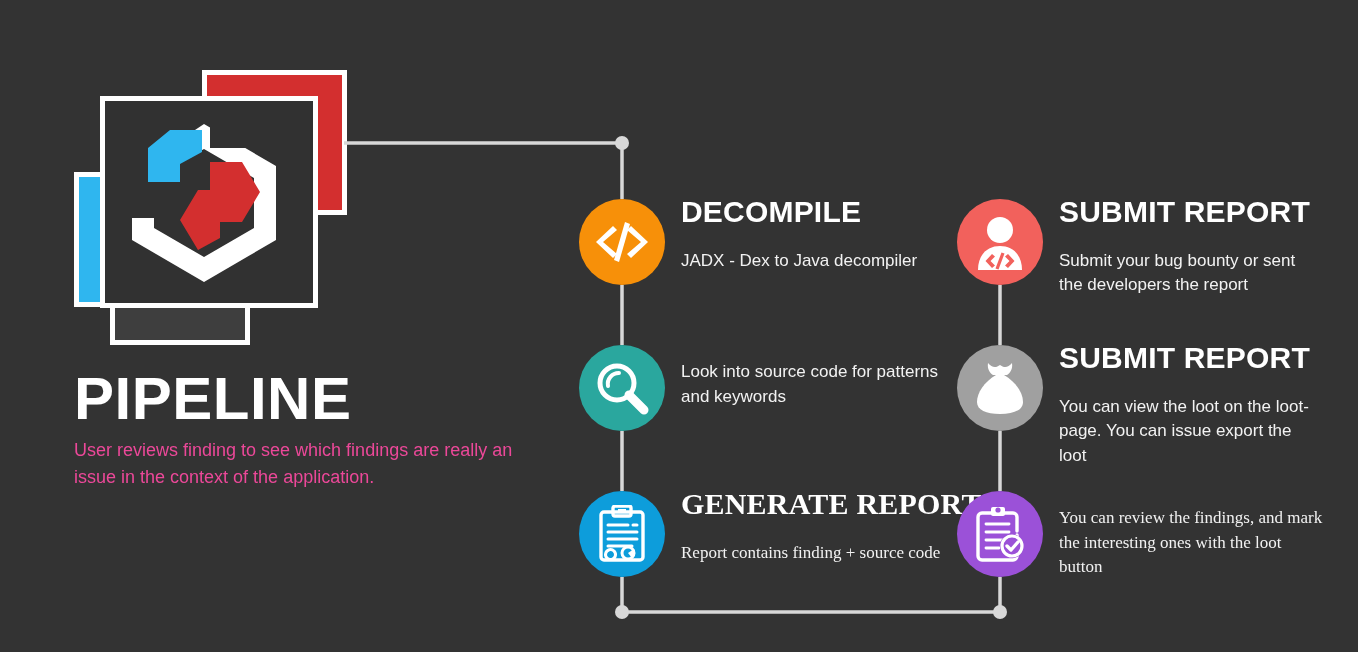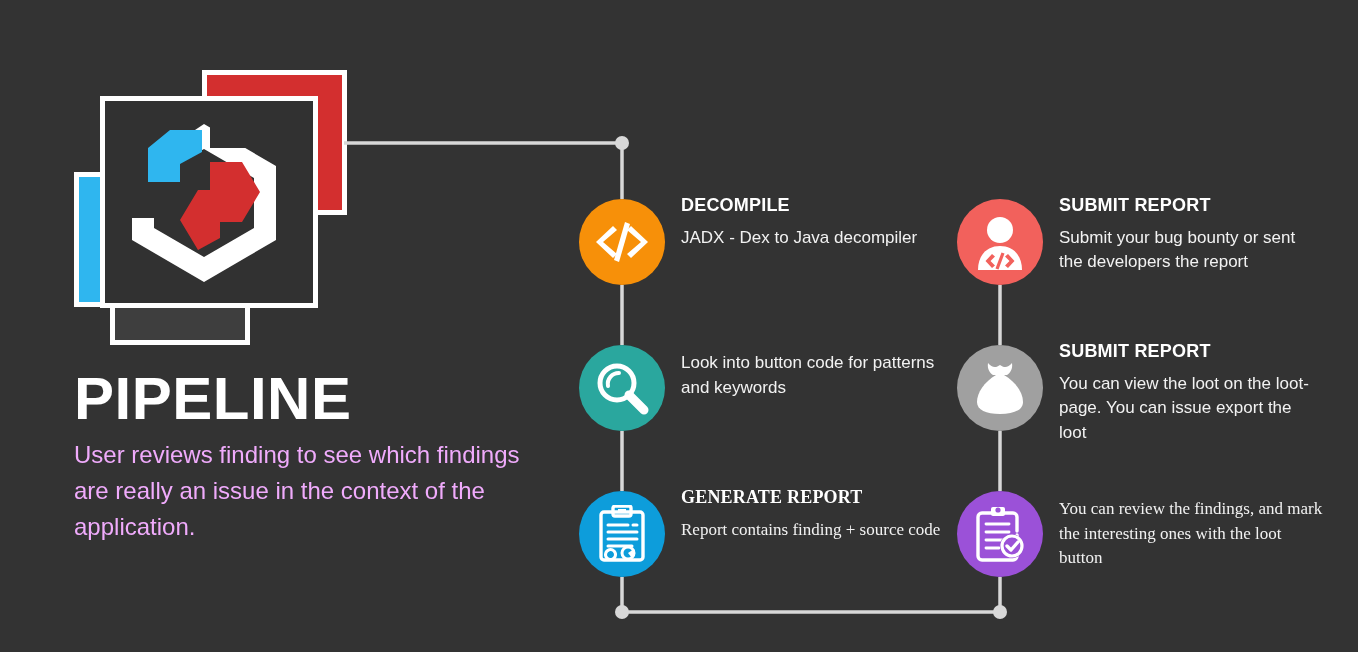--- a/index.html
+++ b/index.html
@@ -76,23 +76,23 @@
     font-weight: bold;
     letter-spacing: 0.5px;
     color: #ffffff;
     line-height: 1;
   }
   #pipeline-desc {
     position: absolute;
     left: 74px;
     top: 437px;
     width: 452px;
-    font-size: 24px;
+    font-size: 18px;
     line-height: 1.5;
-    color: #f0abfc;
+    color: #ec4899;
   }
 
   
   #connectors {
     position: absolute;
     left: 0;
     top: 0;
     width: 1358px;
     height: 652px;
     pointer-events: none;
@@ -113,29 +113,29 @@
     align-items: center;
     justify-content: center;
   }
   .step-text {
     position: absolute;
     left: 102px;
     top: -4px;
     width: 262px;
   }
   .step-title {
-    font-size: 18px;
+    font-size: 30px;
     font-weight: bold;
     color: #ffffff;
     letter-spacing: 0.2px;
     line-height: 1.15;
     white-space: nowrap;
   }
   .step-desc {
-    margin-top: 10px;
+    margin-top: 19px;
     font-size: 17px;
     line-height: 1.45;
     color: #f2f2f2;
   }
   .step.wide .step-text { width: 268px; font-family: Liberation Serif, serif; }
 </style>
 </head>
 <body>
 
 <div id="canvas">
@@ -198,21 +198,21 @@
 
   <div class="step" style="left:579px; top:345px;">
     <div class="step-circle" style="background:#2aa79e;">
       <svg width="56" height="56" viewBox="0 0 56 56">
         <circle cx="23" cy="23" r="17" fill="none" stroke="#ffffff" stroke-width="5"></circle>
         <path d="M 14 26 a 11 11 0 0 1 11 -13" fill="none" stroke="#ffffff" stroke-width="4" stroke-linecap="round"></path>
         <path d="M 35 35 L 50 50" stroke="#ffffff" stroke-width="9" stroke-linecap="round"></path>
       </svg>
     </div>
     <div class="step-text">
-      <div class="step-desc">Look into button code for patterns and keywords</div>
+      <div class="step-desc">Look into source code for patterns and keywords</div>
     </div>
   </div>
 
   <div class="step wide" style="left:579px; top:491px;">
     <div class="step-circle" style="background:#0d9ddb;">
       <svg width="52" height="58" viewBox="0 0 52 58">
         <rect x="5" y="7" width="42" height="48" rx="3" fill="none" stroke="#ffffff" stroke-width="3.4"></rect>
         <rect x="17" y="1" width="18" height="10" rx="2" fill="none" stroke="#ffffff" stroke-width="3.4"></rect>
         <rect x="22" y="4" width="8" height="4" fill="#ffffff"></rect>
         <g stroke="#ffffff" stroke-width="3" stroke-linecap="round">

